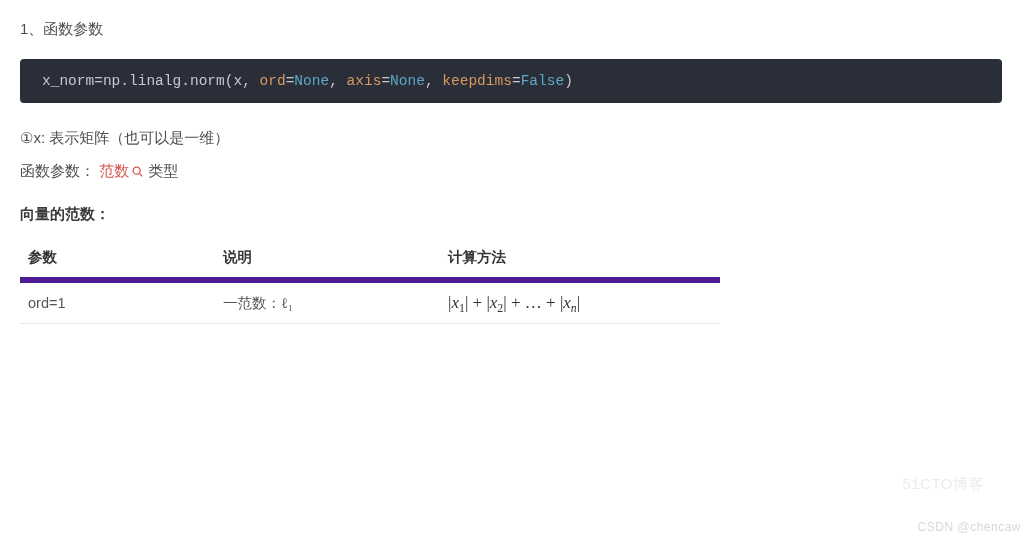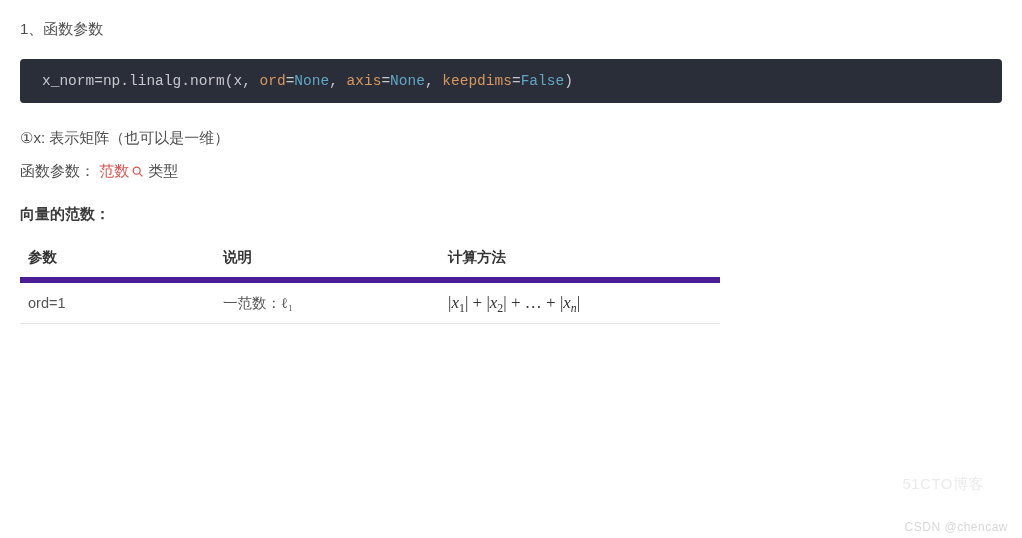--- a/index.html
+++ b/index.html
@@ -100,21 +100,21 @@
     display: inline-flex;
     align-items: center;
     gap:2px;
   }
   .absbar {
     font-family: "Times New Roman", Times, serif;
     font-size: 17px;
   }
   .watermark{
     position:absolute;
-    right:14px;
+    right:1px;
     bottom:4px;
     font-size:12px;
     color:#d8d8d8;
     letter-spacing:.5px;
     user-select:none;
   }
   .watermark2{
     position:absolute;
     right:38px;
     top:475px;

